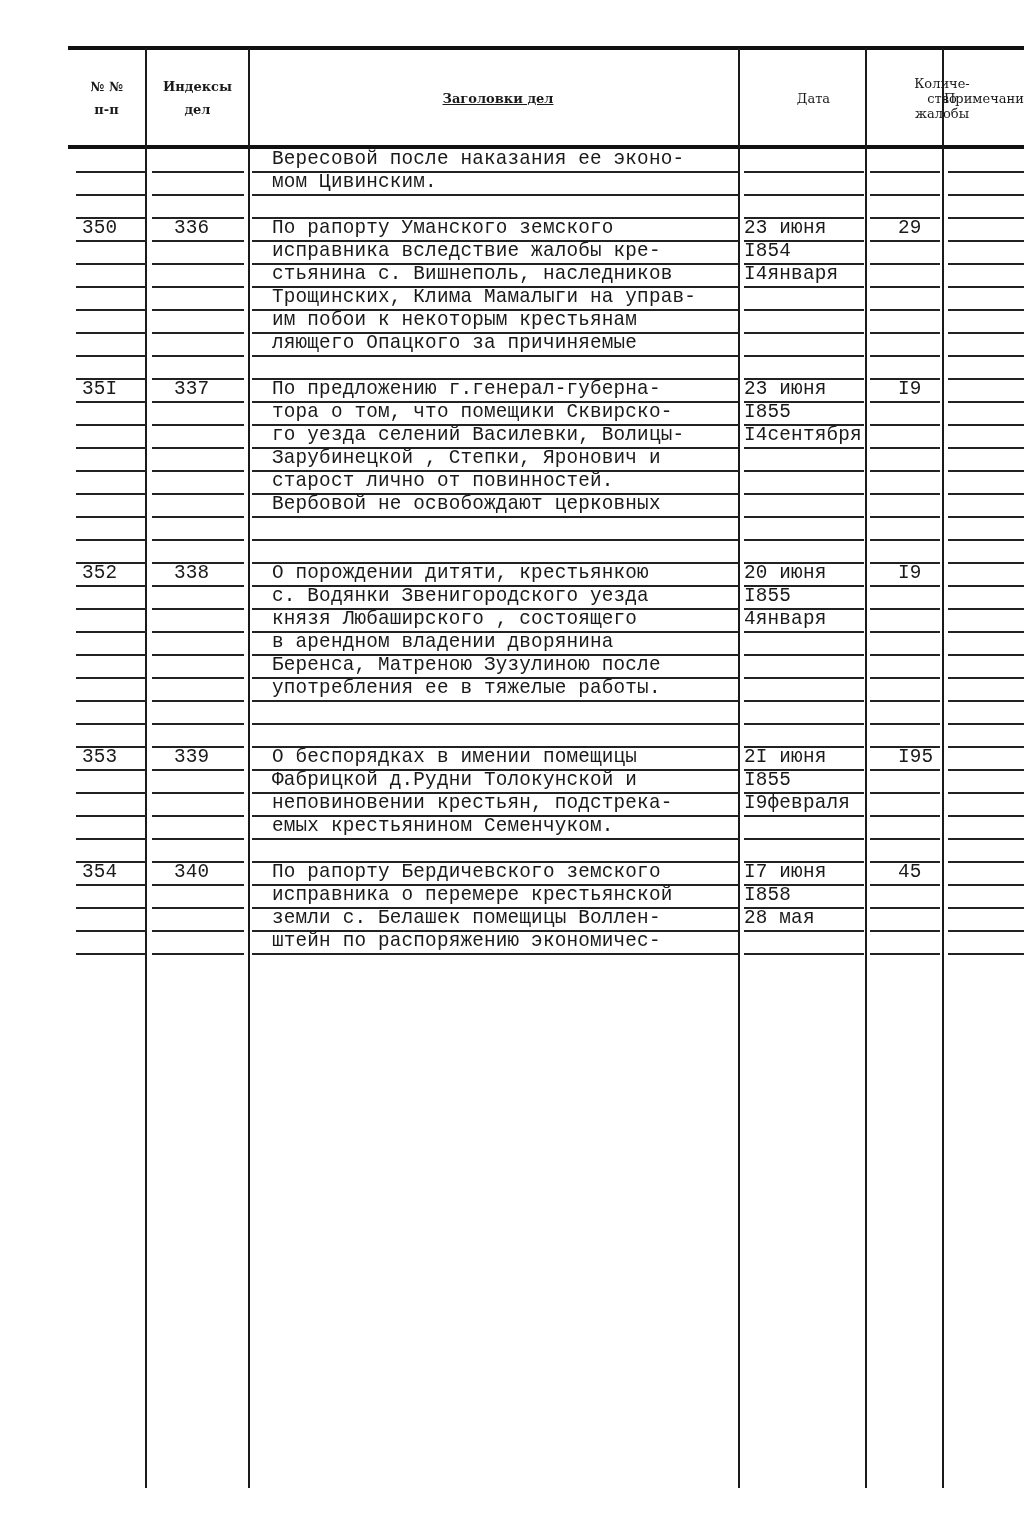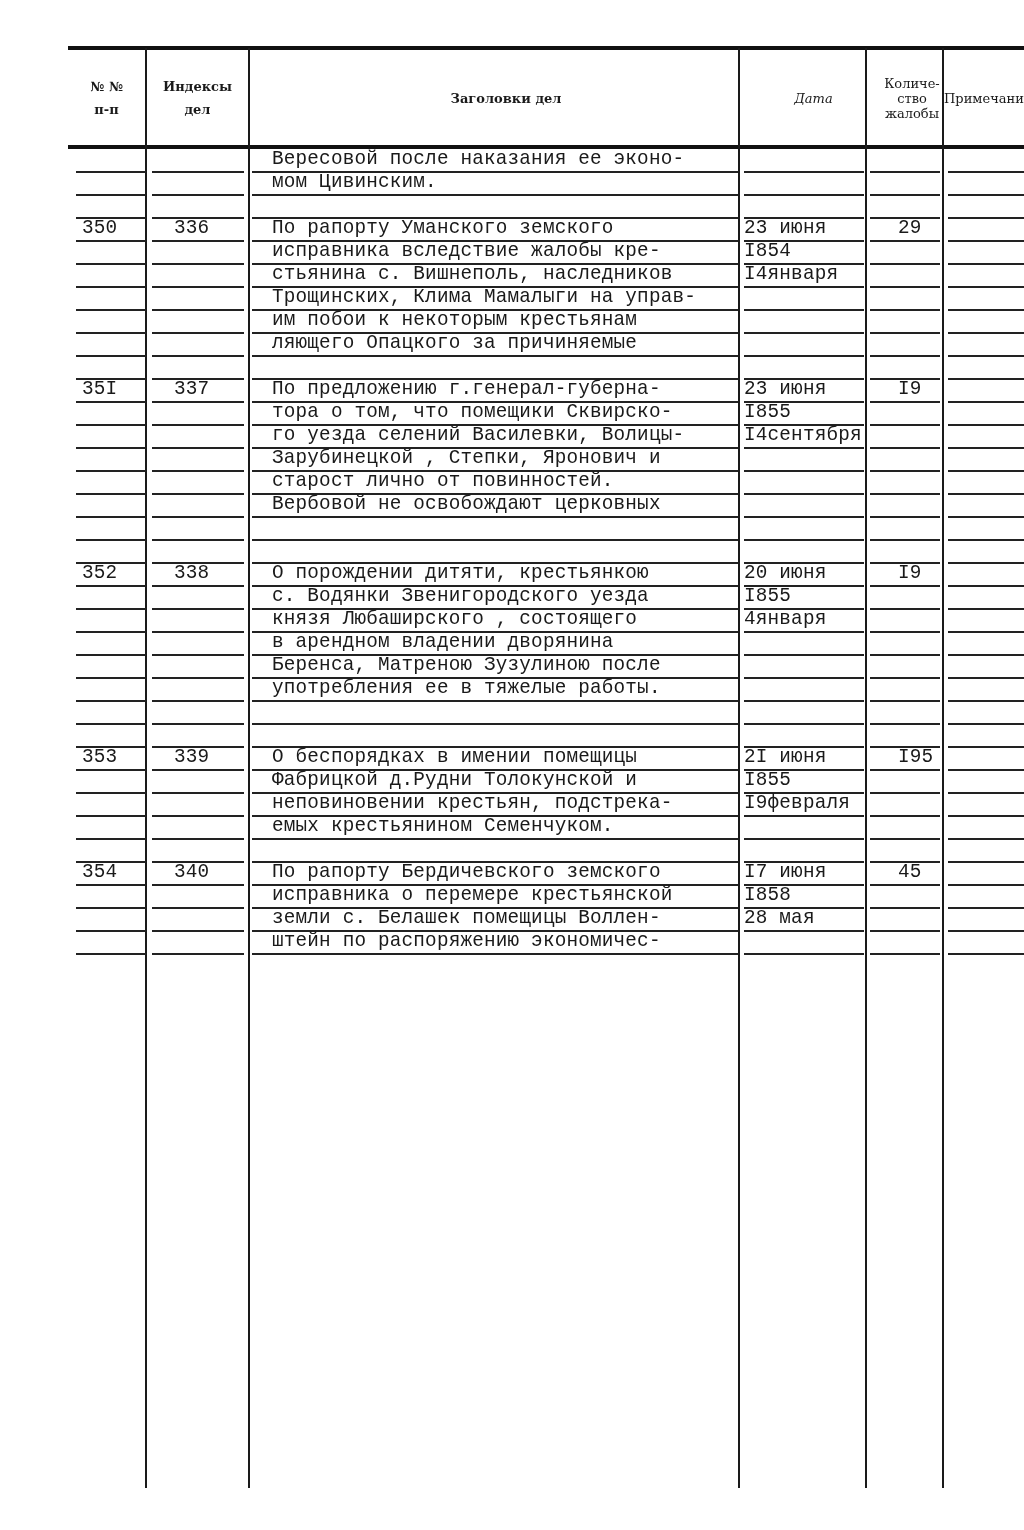--- a/index.html
+++ b/index.html
@@ -46,27 +46,27 @@
   <div class="header-cell" style="left:68px; width:77px;">
     <span>№ №</span>
     <span style="height:8px;"></span>
     <span>п-п</span>
   </div>
   <div class="header-cell" style="left:147px; width:101px;">
     <span>Индексы</span>
     <span style="height:8px;"></span>
     <span>дел</span>
   </div>
-  <div class="header-cell" style="left:250px; width:512px;">
+  <div class="header-cell" style="left:242px; width:512px;text-decoration:underline;">
     <span>Заголовки дел</span>
   </div>
-  <div class="header-cell" style="left:740px; width:147px; font-weight:normal;font-style:italic;">
+  <div class="header-cell" style="left:740px; width:147px; font-weight:normal;">
     <span>Дата</span>
   </div>
-  <div class="header-cell" style="left:867px; width:90px; font-weight:normal;">
+  <div class="header-cell" style="left:897px; width:90px; font-weight:normal;">
     <span>Количе-</span>
     <span>ство</span>
     <span>жалобы</span>
   </div>
   <div class="header-cell" style="left:944px; width:100px; font-weight:normal; align-items:flex-start;">
     <span>Примечания</span>
   </div>
 
   <div class="rows" id="rows">
       <div class="row">

